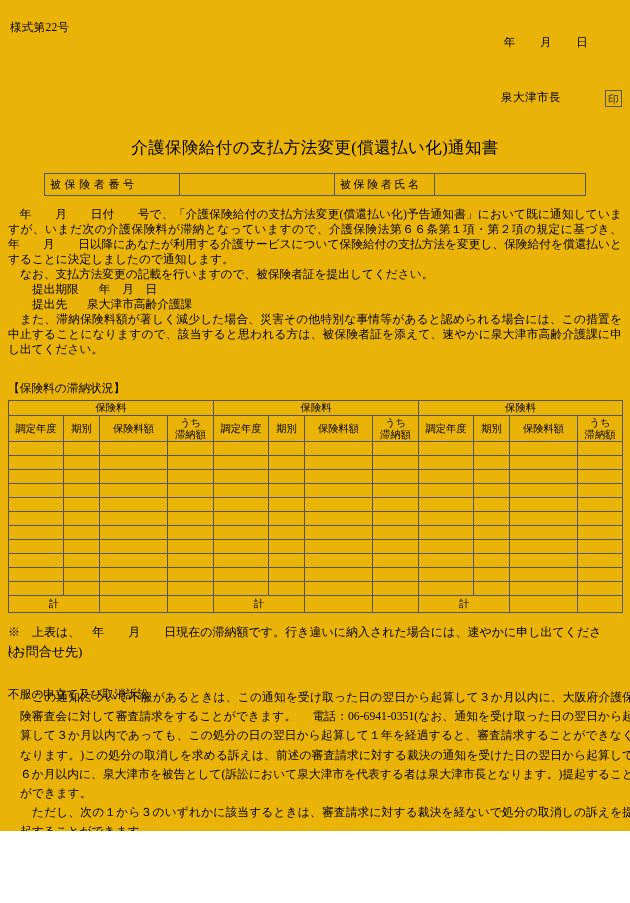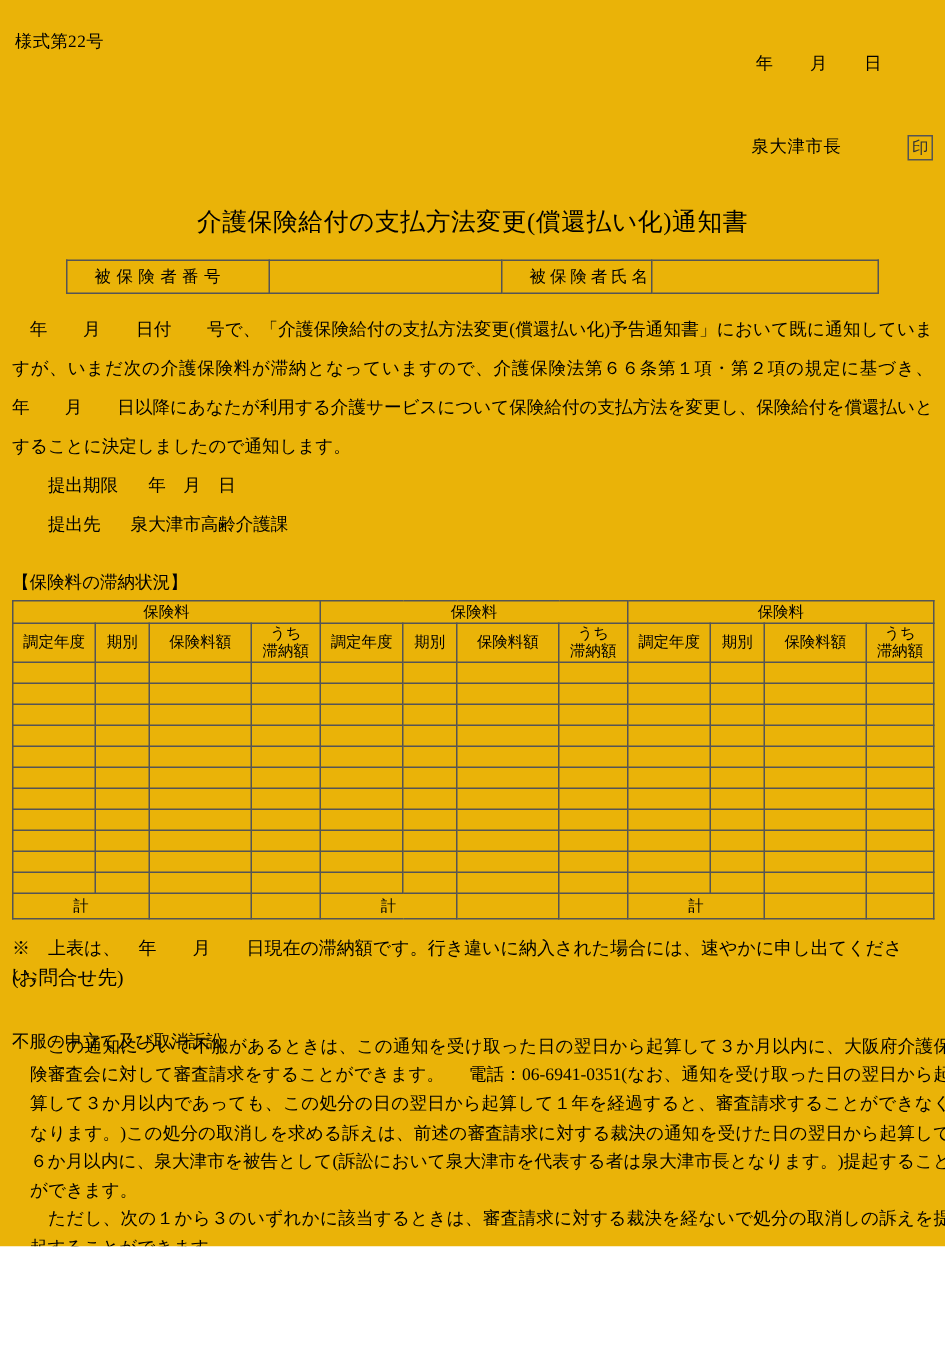--- a/index.html
+++ b/index.html
@@ -80,40 +80,40 @@
     left: 44px;
     top: 173px;
     width: 542px;
     border-collapse: collapse;
     table-layout: fixed;
   }
   .insured-table td {
     border: 1px solid #555;
     height: 22px;
     font-size: 11px;
-    padding: 0 18px;
+    padding: 0 5px;
     box-sizing: border-box;
   }
   .lbl-spaced {
     letter-spacing: 3.6px;
     white-space: nowrap;
   }
   .lbl-spaced2 {
     letter-spacing: 2.6px;
     white-space: nowrap;
   }
 
   
   .body-block {
     position: absolute;
     left: 8px;
     top: 207px;
     width: 614px;
     font-size: 11.7px;
-    line-height: 26px;
+    line-height: 15px;
     text-align: justify;
     text-justify: inter-ideograph;
   }
   .body-block p {
     margin: 0;
   }
   .indent1 { text-indent: 12px; }
   .sub-line { padding-left: 24px; }
   .sub-line .sub-gap { display: inline-block; width: 20px; }
 
@@ -226,26 +226,28 @@
         <td style="width:135px" class="lbl-spaced">被保険者番号</td>
         <td style="width:155px"></td>
         <td style="width:100px" class="lbl-spaced2">被保険者氏名</td>
         <td></td>
       </tr>
     </tbody>
   </table>
 
   <div class="body-block">
     <p>　年　　月　　日付　　号で、「介護保険給付の支払方法変更(償還払い化)予告通知書」において既に通知していますが、いまだ次の介護保険料が滞納となっていますので、介護保険法第６６条第１項・第２項の規定に基づき、　　年　　月　　日以降にあなたが利用する介護サービスについて保険給付の支払方法を変更し、保険給付を償還払いとすることに決定しましたので通知します。</p>
+    <p class="indent1">なお、支払方法変更の記載を行いますので、被保険者証を提出してください。</p>
     <p class="sub-line">
       <span>提出期限</span><span class="sub-gap"></span><span>年　月　日</span>
     </p>
     <p class="sub-line">
       <span>提出先</span><span class="sub-gap"></span><span>泉大津市高齢介護課</span>
     </p>
+    <p class="indent1">また、滞納保険料額が著しく減少した場合、災害その他特別な事情等があると認められる場合には、この措置を中止することになりますので、該当すると思われる方は、被保険者証を添えて、速やかに泉大津市高齢介護課に申し出てください。</p>
   </div>
 
   <div class="arrears-head">【保険料の滞納状況】</div>
 
   <table class="arrears-table">
     <colgroup>
       <col style="width:55px">
         <col style="width:36px">
         <col style="width:68px">
         <col style="width:46px">

